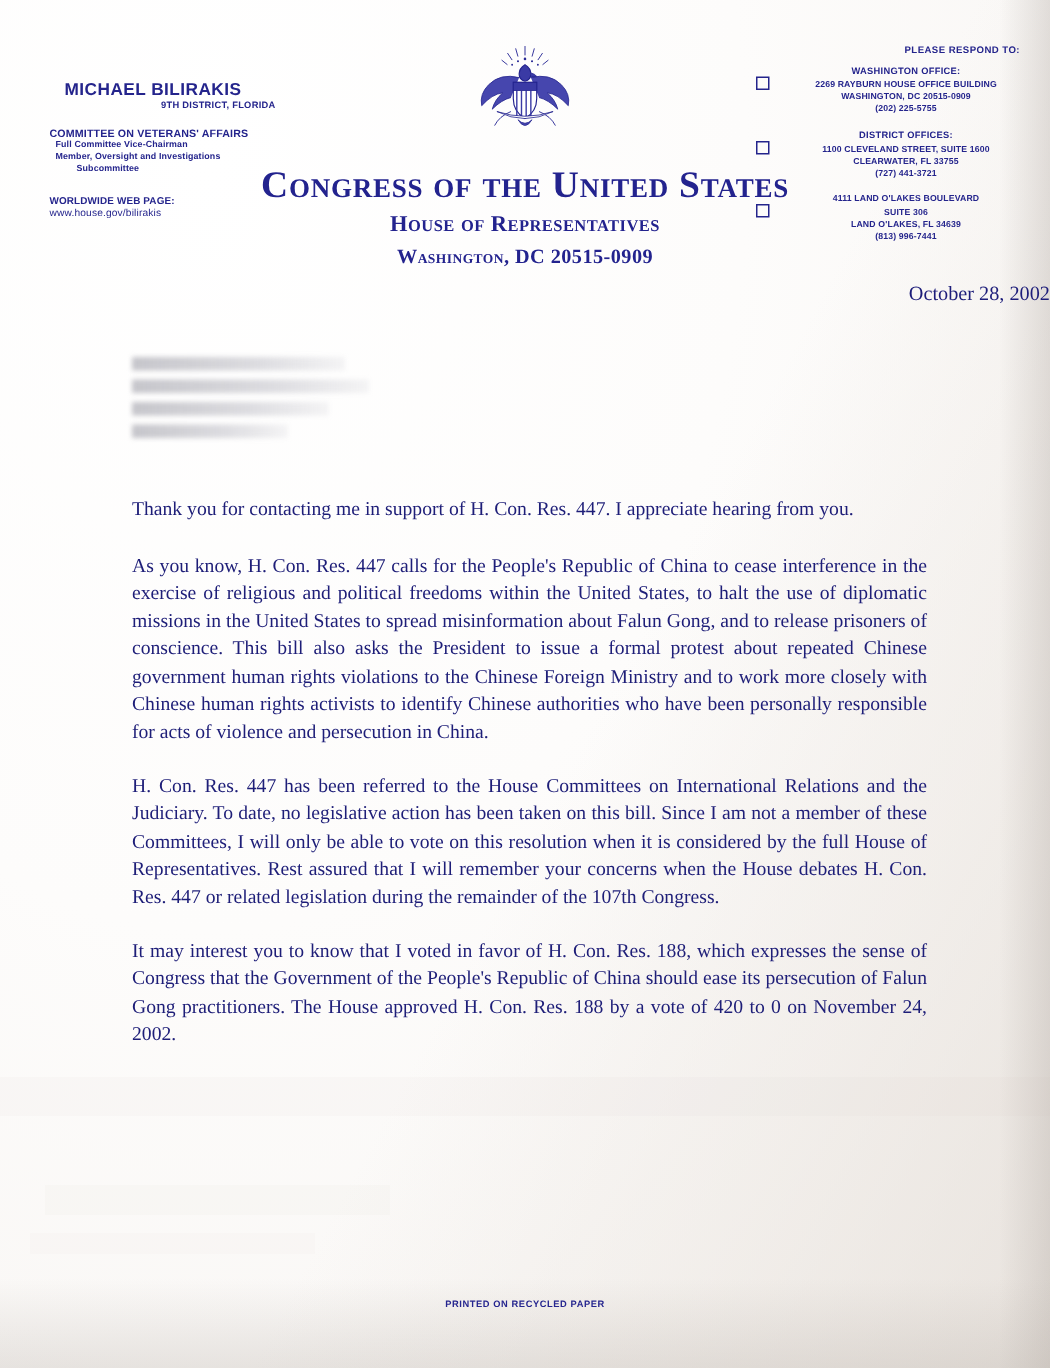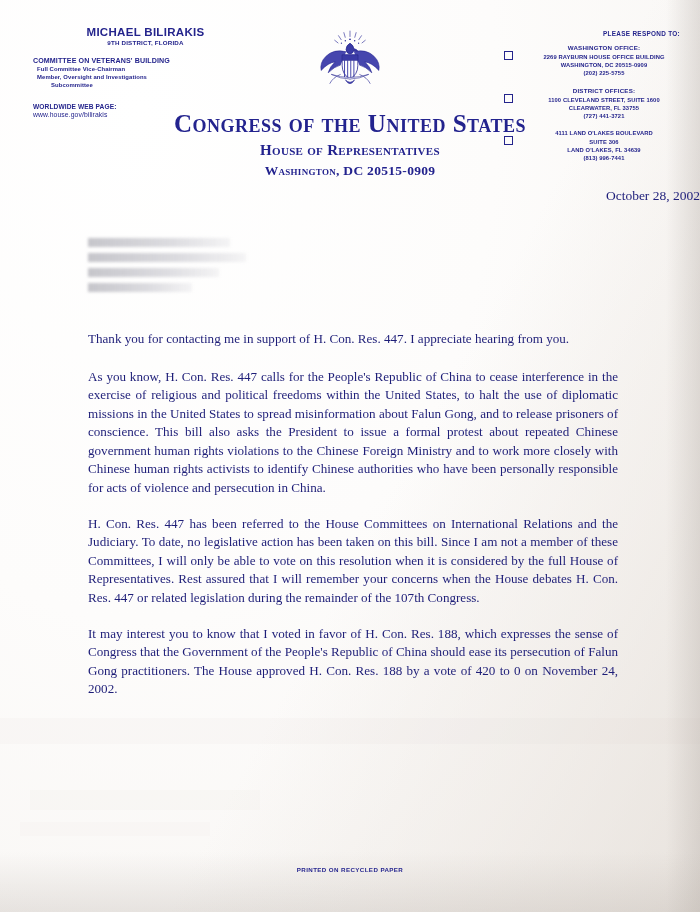--- a/index.html
+++ b/index.html
@@ -47,22 +47,22 @@
     position: absolute;
     left: 33px; top: 26px;
     width: 215px;
     color: #24248c;
   }
   .rep-name {
     font-family: "Liberation Sans", sans-serif;
     font-size: 11.5px;
     font-weight: bold;
     letter-spacing: 0.3px;
-    text-align: center;
     margin-left: 10px;
+    margin-top: 28px;
   }
   .rep-district {
     font-family: "Liberation Sans", sans-serif;
     font-size: 6.2px;
     font-weight: bold;
     text-align: center;
     margin-left: 10px;
     margin-top: 1px;
     letter-spacing: 0.2px;
   }
@@ -249,21 +249,21 @@
   <div class="scan-band" style="left:20px;top:822px;width:190px;height:14px;opacity:.25;"></div>
   <div class="edge-shadow-right"></div>
   <div class="edge-shadow-bottom"></div>
 
   <div class="lh-left">
     <div class="rep-name">MICHAEL BILIRAKIS</div>
     <div class="rep-district">9TH DISTRICT, FLORIDA</div>
 
 
     <div class="cmt-block">
-      <div class="cmt-title">COMMITTEE ON VETERANS' BUILDING</div>
+      <div class="cmt-title">COMMITTEE ON VETERANS' AFFAIRS</div>
       <div class="cmt-line">Full Committee Vice-Chairman</div>
       <div class="cmt-line">Member, Oversight and Investigations</div>
       <div class="cmt-line indent">Subcommittee</div>
     </div>
 
     <div class="web-block">
       <div class="web-title">WORLDWIDE WEB PAGE:</div>
       <div class="web-url">www.house.gov/bilirakis</div>
     </div>
   </div>

